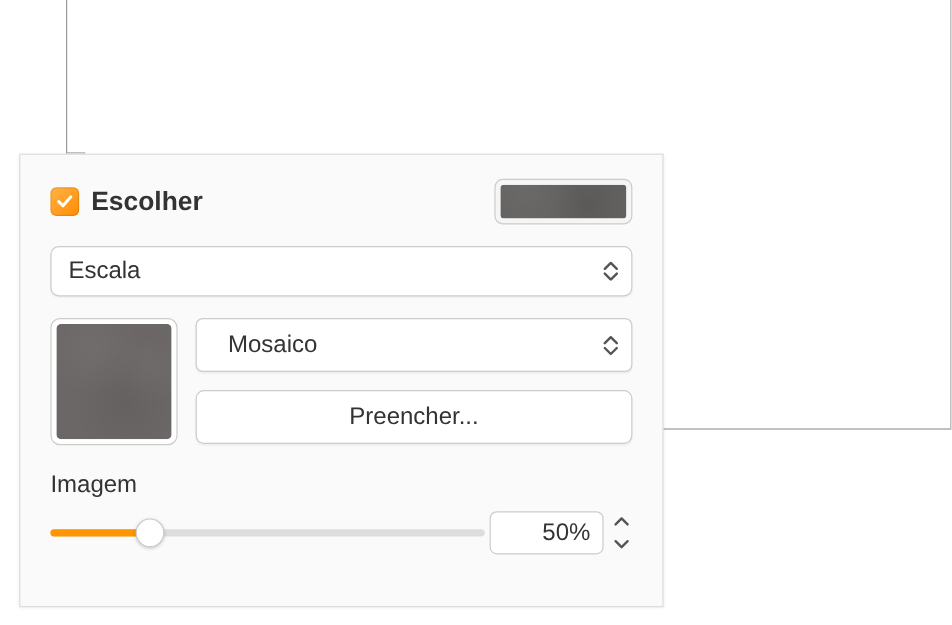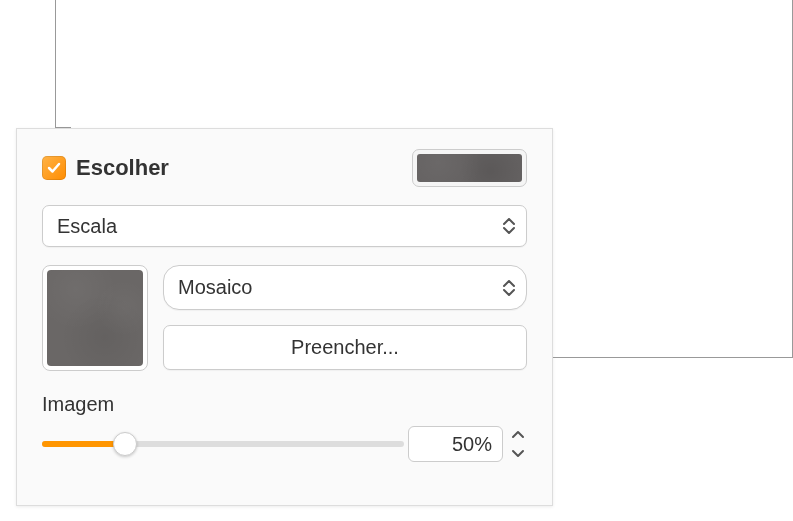--- a/index.html
+++ b/index.html
@@ -160,24 +160,24 @@
       flex: 1;
       display: flex;
       flex-direction: column;
       gap: 15px;
     }
     .image-mode-select {
       position: relative;
       height: 45px;
       background: #fff;
       border: 1px solid #ccc;
-      border-radius: 16px;
-      display: flex;
-      align-items: center;
-      padding: 0 14px;
+      border-radius: 6px;
+      display: flex;
+      align-items: center;
+      padding: 0 26px;
       cursor: pointer;
       box-shadow: 0 1px 1px rgba(0,0,0,0.04);
     }
     .image-mode-text {
       font-size: 20px;
       color: #333;
     }
     .choose-button {
       height: 45px;
       background: #fff;

